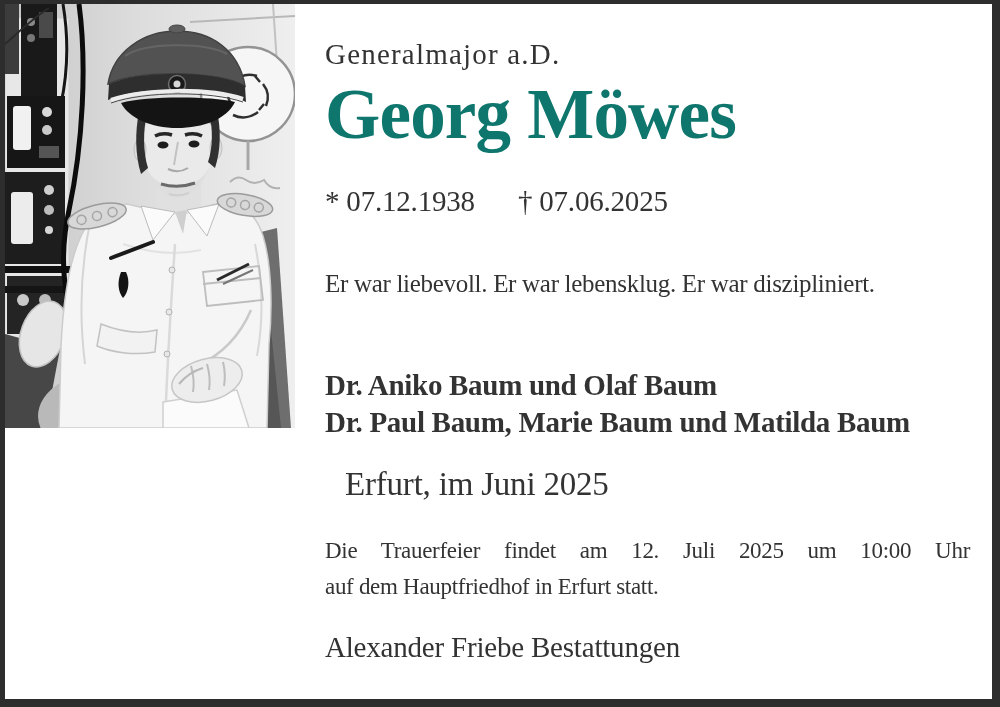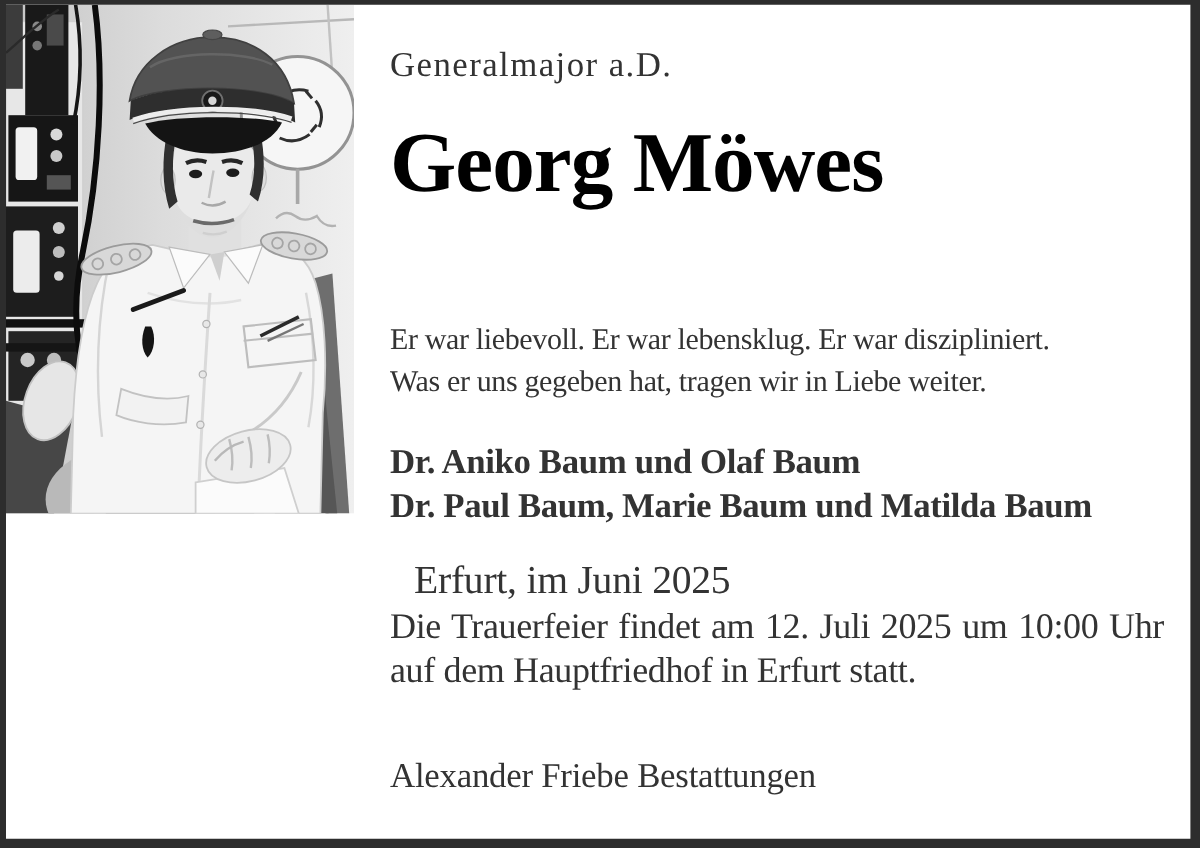--- a/index.html
+++ b/index.html
@@ -6,27 +6,27 @@
   .card{
     position:relative;width:1000px;height:707px;box-sizing:border-box;
     border-style:solid;border-color:#2d2d2d;border-width:4px 8px 8px 5px;
     background:#ffffff;font-family:"Liberation Serif",serif;color:#333333;
     overflow:hidden;
   }
   .photo{position:absolute;left:0;top:0;width:290px;height:424px;display:block;}
   .text-col{position:absolute;left:320px;top:0;width:645px;height:537px;}
   .blk{position:absolute;left:0;white-space:nowrap;line-height:1;}
   .eyebrow{top:36px;font-size:29px;letter-spacing:1.2px;}
-  .name{top:97px;font-size:71px;font-weight:700;letter-spacing:-0.8px;margin:0;line-height:1;color:#000000;}
+  .name{top:75px;font-size:71px;font-weight:700;letter-spacing:-0.8px;margin:0;line-height:1;color:#0f766e;}
   .dates{top:183px;font-size:29px;letter-spacing:-0.2px;}
   .death{margin-left:36px;}
   .body-para{top:262px;font-size:25px;line-height:35px;letter-spacing:-0.3px;}
   .mourners{top:363px;font-size:29px;line-height:37px;font-weight:700;letter-spacing:-0.3px;}
   .place{top:464px;font-size:33px;letter-spacing:-0.2px;margin-left:20px;}
-  .funeral{top:501px;font-size:30px;line-height:36px;letter-spacing:-0.3px;width:645px;}
+  .funeral{top:529px;font-size:23px;line-height:36px;letter-spacing:-0.3px;width:645px;}
   .funeral .justify{white-space:normal;text-align:justify;text-align-last:justify;width:645px;}
   .undertaker{top:629px;font-size:29px;letter-spacing:-0.2px;text-align:right;}
 </style>
 </head>
 <body>
 
 <div class="card">
 
   <svg class="photo" viewBox="0 0 290 424" preserveAspectRatio="none" xmlns="http://www.w3.org/2000/svg">
     <defs>
@@ -180,24 +180,27 @@
       </g>
     </g>
   </svg>
 
   <div class="text-col">
 
     <div class="blk eyebrow">Generalmajor a.D.</div>
 
     <h1 class="blk name">Georg Möwes</h1>
 
+    <div class="blk dates">
+      <span>* 07.12.1938</span>
+      <span class="death">† 07.06.2025</span>
+    </div>
 
     <div class="blk body-para">
       <div>Er war liebevoll. Er war lebensklug. Er war diszipliniert.</div>
-      <div>Was er uns gegeben hat, tragen wir in Liebe weiter.</div>
     </div>
 
     <div class="blk mourners">
       <div>Dr. Aniko Baum und Olaf Baum</div>
       <div>Dr. Paul Baum, Marie Baum und Matilda Baum</div>
     </div>
 
     <div class="blk place">Erfurt, im Juni 2025</div>
 
     <div class="blk funeral">

